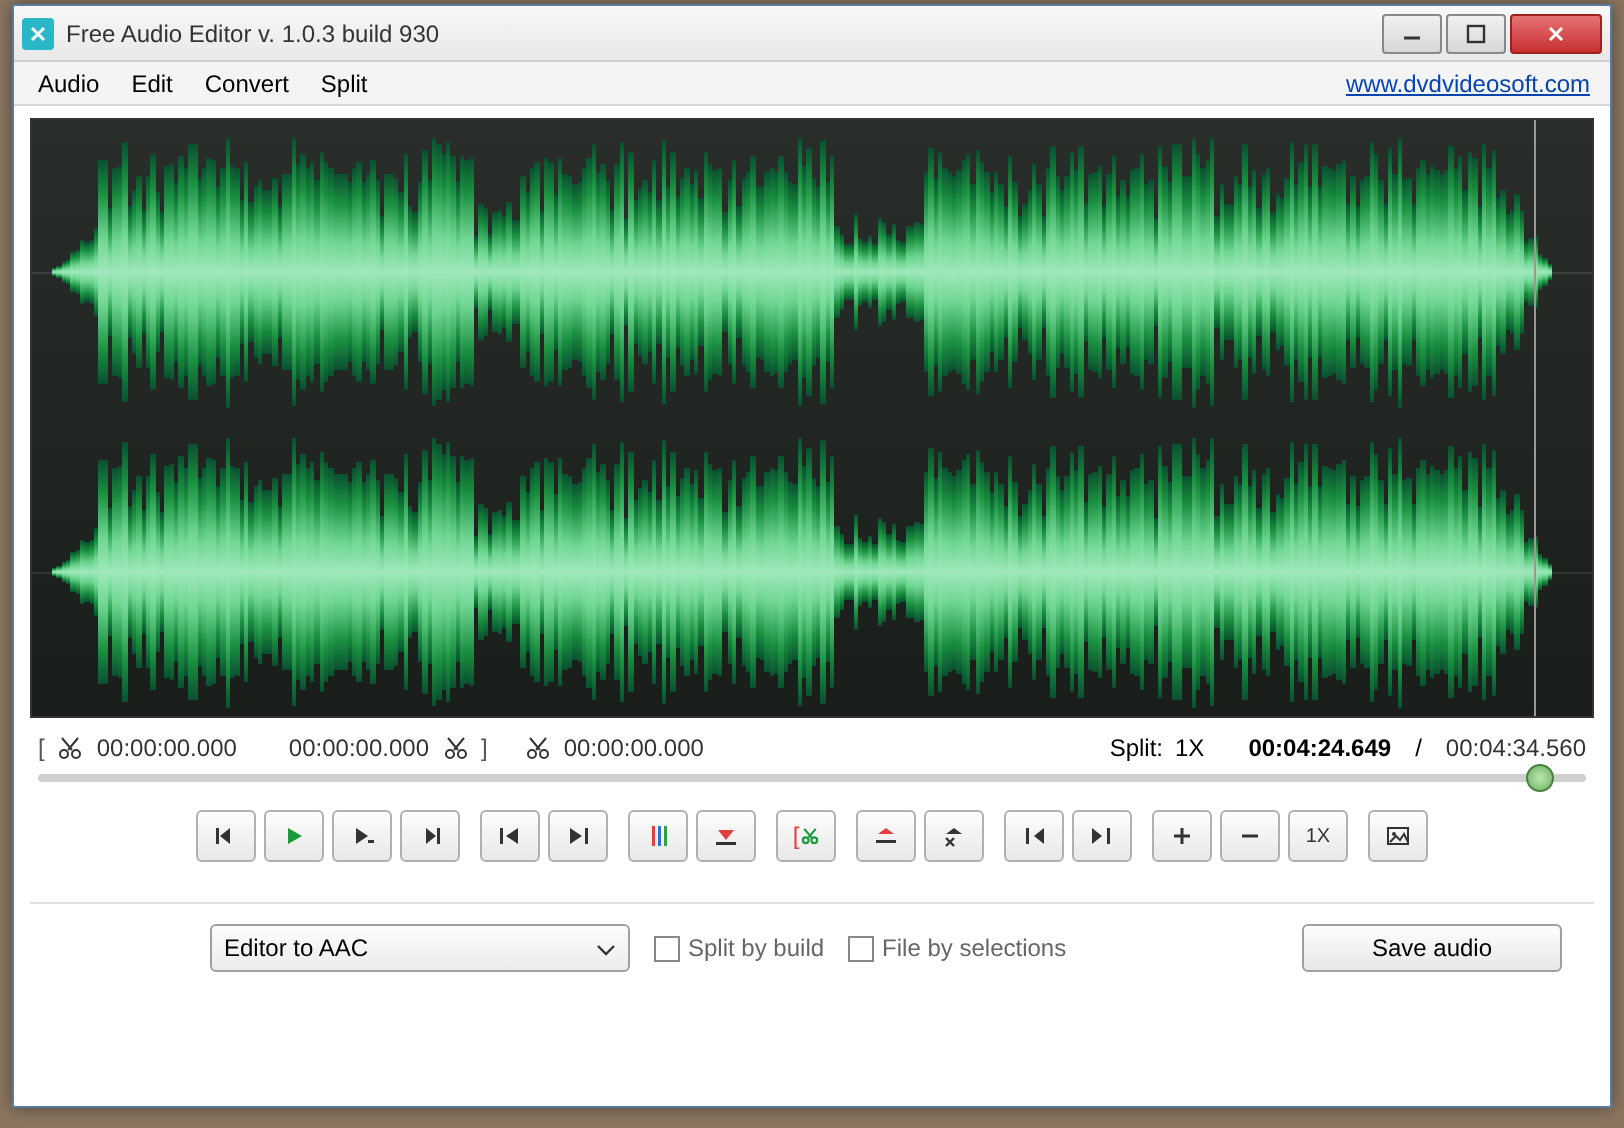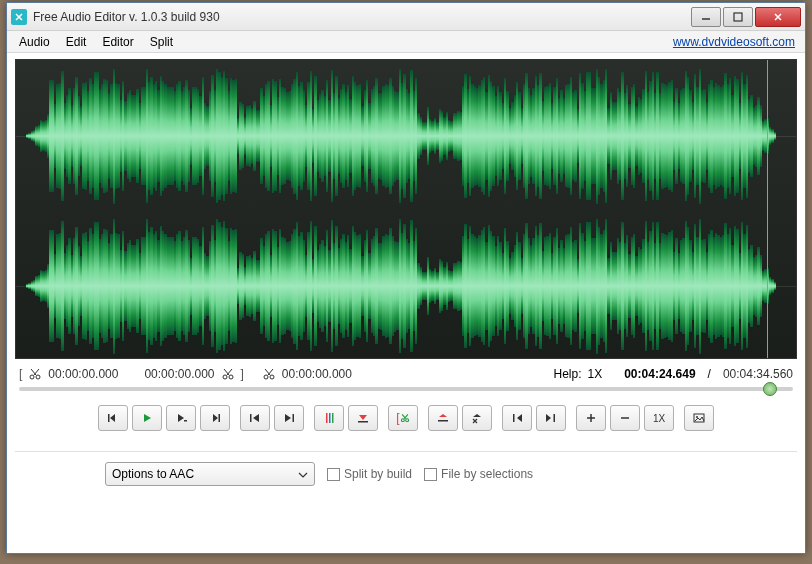--- a/index.html
+++ b/index.html
@@ -71,21 +71,21 @@
           <svg viewBox="0 0 10 10">
             <path d="M2 2 L8 8 M8 2 L2 8" stroke="#fff" stroke-width="1.5"></path>
           </svg>
         </div>
     </div>
   </div>
 
   <div class="menubar">
     <div class="menu-item">Audio</div>
     <div class="menu-item">Edit</div>
-    <div class="menu-item">Editor</div>
+    <div class="menu-item">Convert</div>
     <div class="menu-item">Split</div>
     <div class="menubar-link">www.dvdvideosoft.com</div>
   </div>
 
   <div class="content">
     <div class="waveform">
       <div class="wave-channel top">
         <div class="wave-mid"></div>
         <div class="wave-bars" id="wave-top">
             <div class="wbar" style="height: 4.05px;"></div>
@@ -761,21 +761,21 @@
       <span style="width:6px"></span>
       <span class="time-icon">
           <svg viewBox="0 0 14 14">
             <circle cx="4" cy="10" r="2" fill="none" stroke="#333"></circle>
             <circle cx="10" cy="10" r="2" fill="none" stroke="#333"></circle>
             <path d="M6 8 L11 2 M8 8 L3 2" stroke="#333" fill="none"></path>
           </svg>
         </span>
       <span class="time-val">00:00:00.000</span>
       <span class="time-spacer"></span>
-      <span>Help:</span>
+      <span>Split:</span>
       <span>1X</span>
       <span style="width:10px"></span>
       <span class="time-bold">00:04:24.649</span>
       <span style="margin:0 6px">/</span>
       <span class="time-val">00:04:34.560</span>
     </div>
 
     <div class="slider-row">
       <div class="slider-track">
         <div class="slider-thumb"></div>
@@ -896,28 +896,31 @@
               <rect x="2" y="3" width="10" height="8" fill="none" stroke="#333" stroke-width="1"></rect>
               <circle cx="5" cy="6" r="1" fill="#333"></circle>
               <path d="M3 10 L6 7 L8 9 L10 6 L12 10" fill="none" stroke="#333"></path>
             </svg>
           </div>
       </div>
     </div>
 
     <div class="bottom-row">
       <div class="combo">
-        <span>Options to AAC</span>
+        <span>Editor to AAC</span>
         <span class="combo-arrow"><svg width="10" height="6" viewBox="0 0 10 6">
               <path d="M1 1 L5 5 L9 1" fill="none" stroke="#333" stroke-width="1.2"></path>
             </svg></span>
       </div>
       <label class="chk">
         <span class="chk-box"></span>
         <span>Split by build</span>
       </label>
       <label class="chk">
         <span class="chk-box"></span>
         <span>File by selections</span>
       </label>
+      <div class="save-btn">
+        <span>Save audio</span>
+      </div>
     </div>
   </div>
 </div>
 
 </body></html>

